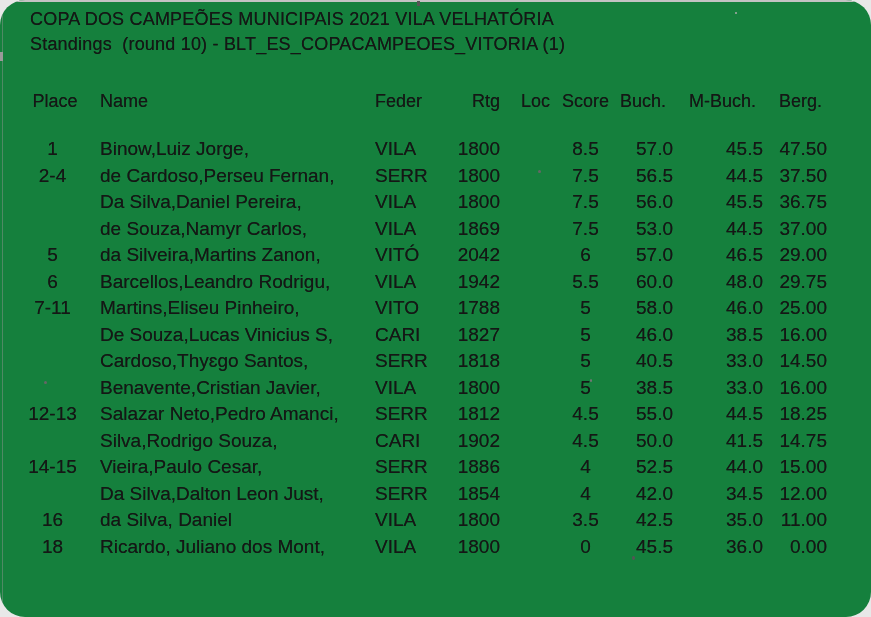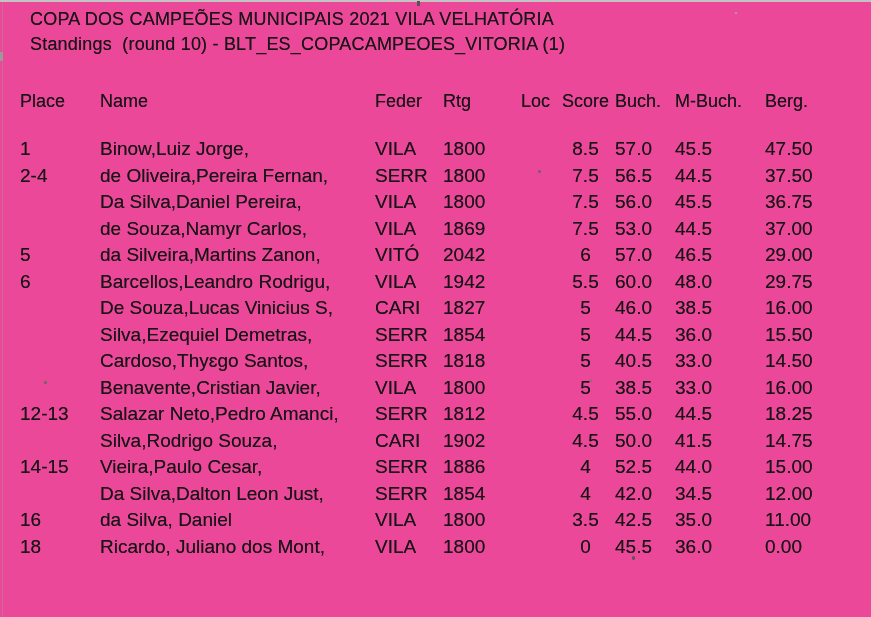--- a/index.html
+++ b/index.html
@@ -1,46 +1,46 @@
 <!DOCTYPE html>
 <html><head>
 <meta charset="utf-8">
 <style>
   html,body{margin:0;padding:0;background:#e8e8e8}
   .page{
-    position:relative;width:871px;height:617px;background:#ec4899;overflow:hidden;
-    font-family:"Liberation Sans","DejaVu Sans",sans-serif;color:#161616;
+    position:relative;width:871px;height:617px;background:#15803d;overflow:hidden;
+    font-family:"Liberation Sans","DejaVu Sans",sans-serif;color:#161616;border-radius:25px;
   }
   .edge-top{position:absolute;top:0;left:0;width:871px;height:2px;background:#c3c3c3}
   .edge-left{position:absolute;top:2px;left:2px;width:1px;height:615px;background:rgba(150,150,150,.45)}
   .edge-dash{position:absolute;left:0;top:52px;width:3px;height:9px;background:#9a9a9a}
   .title,.subtitle{
     position:absolute;left:30px;white-space:pre;font-size:18px;letter-spacing:.2px;
     text-shadow:0 0 .5px rgba(0,0,0,.6);
   }
   .title{top:9px}
   .subtitle{top:34px}
   table.standings{
     position:absolute;left:20px;top:86px;width:810px;
     border-collapse:collapse;table-layout:fixed;
     text-shadow:0 0 .5px rgba(0,0,0,.55);
   }
   th{font-weight:400;font-size:18px;padding:4px 0 24px 0;vertical-align:top;line-height:22px;white-space:nowrap}
   th.b{font-weight:400}
   td{font-size:19px;height:26.5px;line-height:26.5px;padding:0;white-space:nowrap;overflow:hidden}
-  .c-place{text-align:left}
+  .c-place{text-align:center}
   th.c-place{padding-right:5px}
   td.c-place{padding-right:10px}
   .c-name{text-align:left;padding-left:5px}
   td.c-name{font-weight:400}
   .c-feder{text-align:left;padding-left:5px}
-  .c-rtg{text-align:left;padding-left:3px}
+  .c-rtg{text-align:right;padding-left:3px}
   .c-loc{text-align:right;padding-left:3px}
   .c-score{text-align:center;padding-left:6px}
-  .c-buch,.c-mbuch,.c-berg{text-align:left}
+  .c-buch,.c-mbuch,.c-berg{text-align:right}
   th.c-buch,th.c-mbuch{padding-right:9px}
   th.c-berg{padding-right:8px}
   td.c-buch,td.c-mbuch{padding-right:2px}
   td.c-berg{padding-right:3px}
   .speck{position:absolute;background:#666;border-radius:50%}
 </style>
 </head>
 <body>
 
 <div class="page">
@@ -83,21 +83,21 @@
           <td class="c-feder">VILA</td>
           <td class="c-rtg">1800</td>
           <td class="c-loc"></td>
           <td class="c-score">8.5</td>
           <td class="c-buch">57.0</td>
           <td class="c-mbuch">45.5</td>
           <td class="c-berg">47.50</td>
         </tr>
         <tr>
           <td class="c-place">2-4</td>
-          <td class="c-name">de Oliveira,Pereira Fernan,</td>
+          <td class="c-name">de Cardoso,Perseu Fernan,</td>
           <td class="c-feder">SERR</td>
           <td class="c-rtg">1800</td>
           <td class="c-loc"></td>
           <td class="c-score">7.5</td>
           <td class="c-buch">56.5</td>
           <td class="c-mbuch">44.5</td>
           <td class="c-berg">37.50</td>
         </tr>
         <tr>
           <td class="c-place"></td>
@@ -137,40 +137,40 @@
           <td class="c-name">Barcellos,Leandro Rodrigu,</td>
           <td class="c-feder">VILA</td>
           <td class="c-rtg">1942</td>
           <td class="c-loc"></td>
           <td class="c-score">5.5</td>
           <td class="c-buch">60.0</td>
           <td class="c-mbuch">48.0</td>
           <td class="c-berg">29.75</td>
         </tr>
         <tr>
+          <td class="c-place">7-11</td>
+          <td class="c-name">Martins,Eliseu Pinheiro,</td>
+          <td class="c-feder">VITO</td>
+          <td class="c-rtg">1788</td>
+          <td class="c-loc"></td>
+          <td class="c-score">5</td>
+          <td class="c-buch">58.0</td>
+          <td class="c-mbuch">46.0</td>
+          <td class="c-berg">25.00</td>
+        </tr>
+        <tr>
           <td class="c-place"></td>
           <td class="c-name">De Souza,Lucas Vinicius S,</td>
           <td class="c-feder">CARI</td>
           <td class="c-rtg">1827</td>
           <td class="c-loc"></td>
           <td class="c-score">5</td>
           <td class="c-buch">46.0</td>
           <td class="c-mbuch">38.5</td>
           <td class="c-berg">16.00</td>
-        </tr>
-        <tr>
-          <td class="c-place"></td>
-          <td class="c-name">Silva,Ezequiel Demetras,</td>
-          <td class="c-feder">SERR</td>
-          <td class="c-rtg">1854</td>
-          <td class="c-loc"></td>
-          <td class="c-score">5</td>
-          <td class="c-buch">44.5</td>
-          <td class="c-mbuch">36.0</td>
-          <td class="c-berg">15.50</td>
         </tr>
         <tr>
           <td class="c-place"></td>
           <td class="c-name">Cardoso,Thyɛgo Santos,</td>
           <td class="c-feder">SERR</td>
           <td class="c-rtg">1818</td>
           <td class="c-loc"></td>
           <td class="c-score">5</td>
           <td class="c-buch">40.5</td>
           <td class="c-mbuch">33.0</td>

